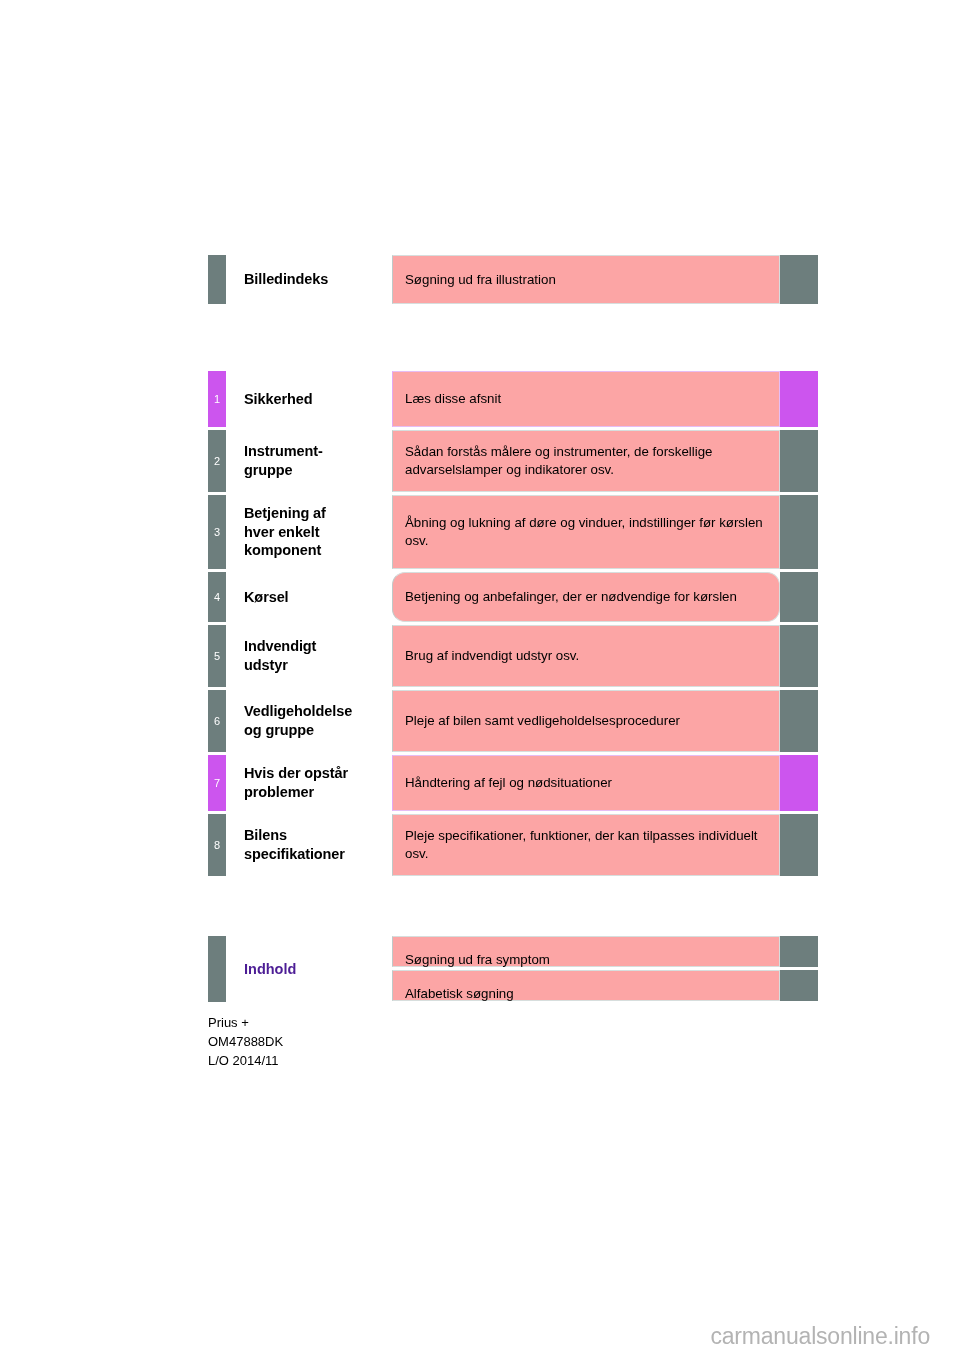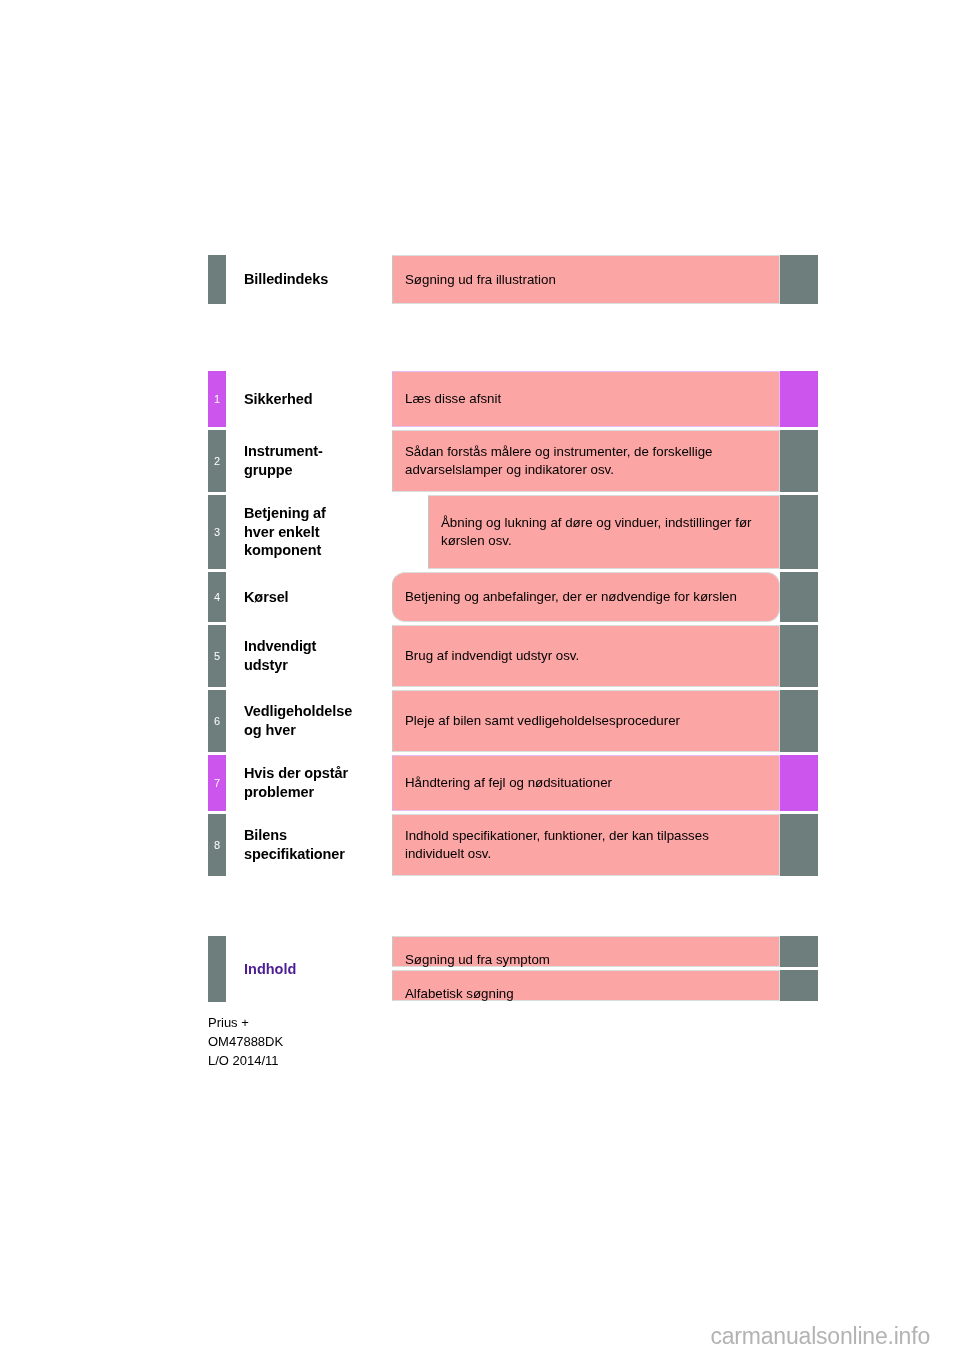--- a/index.html
+++ b/index.html
@@ -183,55 +183,55 @@
         <div class="row-title" style="white-space: pre-line;">Instrument-
 gruppe</div>
         <div class="row-desc" style="min-height: 62px;">Sådan forstås målere og instrumenter, de forskellige advarselslamper og indikatorer osv.</div>
         <div class="edge-block"></div>
       </div>
       <div class="row">
         <div class="tab-bar">3</div>
         <div class="row-title" style="white-space: pre-line;">Betjening af
 hver enkelt
 komponent</div>
-        <div class="row-desc" style="min-height: 74px; margin-left: 36px;">Åbning og lukning af døre og vinduer, indstillinger før kørslen osv.</div>
+        <div class="row-desc" style="min-height: 74px;">Åbning og lukning af døre og vinduer, indstillinger før kørslen osv.</div>
         <div class="edge-block"></div>
       </div>
       <div class="row">
         <div class="tab-bar">4</div>
         <div class="row-title" style="white-space: pre-line;">Kørsel</div>
         <div class="row-desc" style="min-height: 50px; border-radius: 13px;">Betjening og anbefalinger, der er nødvendige for kørslen</div>
         <div class="edge-block"></div>
       </div>
       <div class="row">
         <div class="tab-bar">5</div>
         <div class="row-title" style="white-space: pre-line;">Indvendigt
 udstyr</div>
         <div class="row-desc" style="min-height: 62px;">Brug af indvendigt udstyr osv.</div>
         <div class="edge-block"></div>
       </div>
       <div class="row">
         <div class="tab-bar">6</div>
         <div class="row-title" style="white-space: pre-line;">Vedligeholdelse
-og hver</div>
+og gruppe</div>
         <div class="row-desc" style="min-height: 62px;">Pleje af bilen samt vedligeholdelsesprocedurer</div>
         <div class="edge-block"></div>
       </div>
       <div class="row accent">
         <div class="tab-bar accent">7</div>
         <div class="row-title" style="white-space: pre-line;">Hvis der opstår
 problemer</div>
         <div class="row-desc" style="min-height: 56px;">Håndtering af fejl og nødsituationer</div>
         <div class="edge-block accent"></div>
       </div>
       <div class="row">
         <div class="tab-bar">8</div>
         <div class="row-title" style="white-space: pre-line;">Bilens
 specifikationer</div>
-        <div class="row-desc" style="min-height: 62px;">Indhold specifikationer, funktioner, der kan tilpasses individuelt osv.</div>
+        <div class="row-desc" style="min-height: 62px;">Pleje specifikationer, funktioner, der kan tilpasses individuelt osv.</div>
         <div class="edge-block"></div>
       </div>
     </div>
 
   <div class="section" id="stack-index">
     <div class="index-wrap">
       <div class="index-bar"></div>
       <div class="index-title">Indhold</div>
       <div class="index-rows" id="index-rows">
           <div class="index-row">

